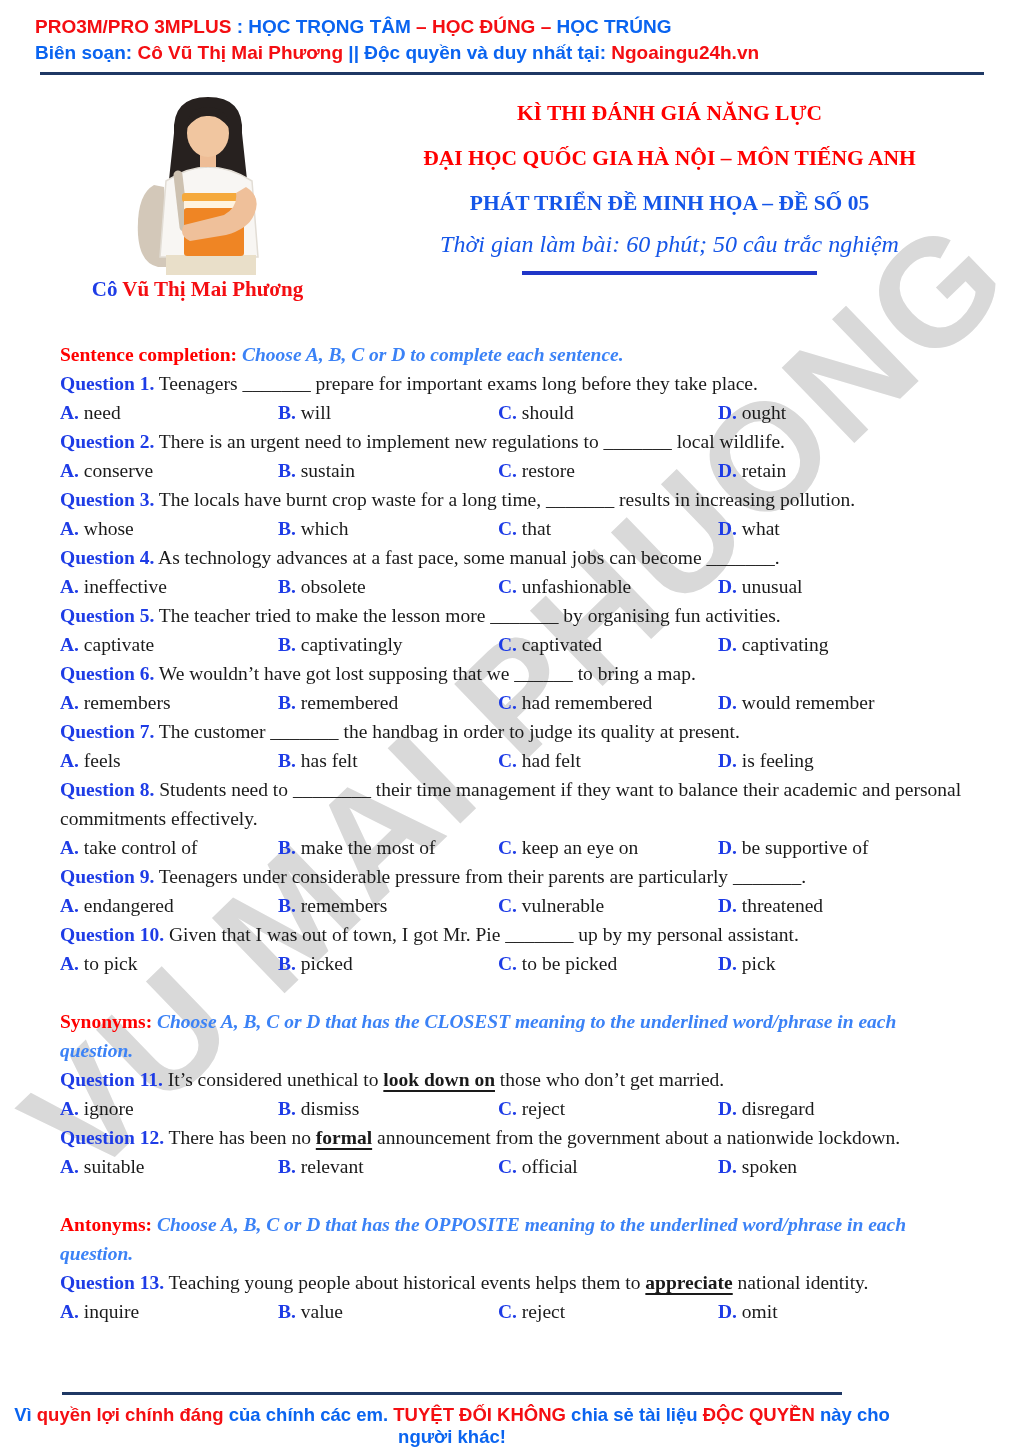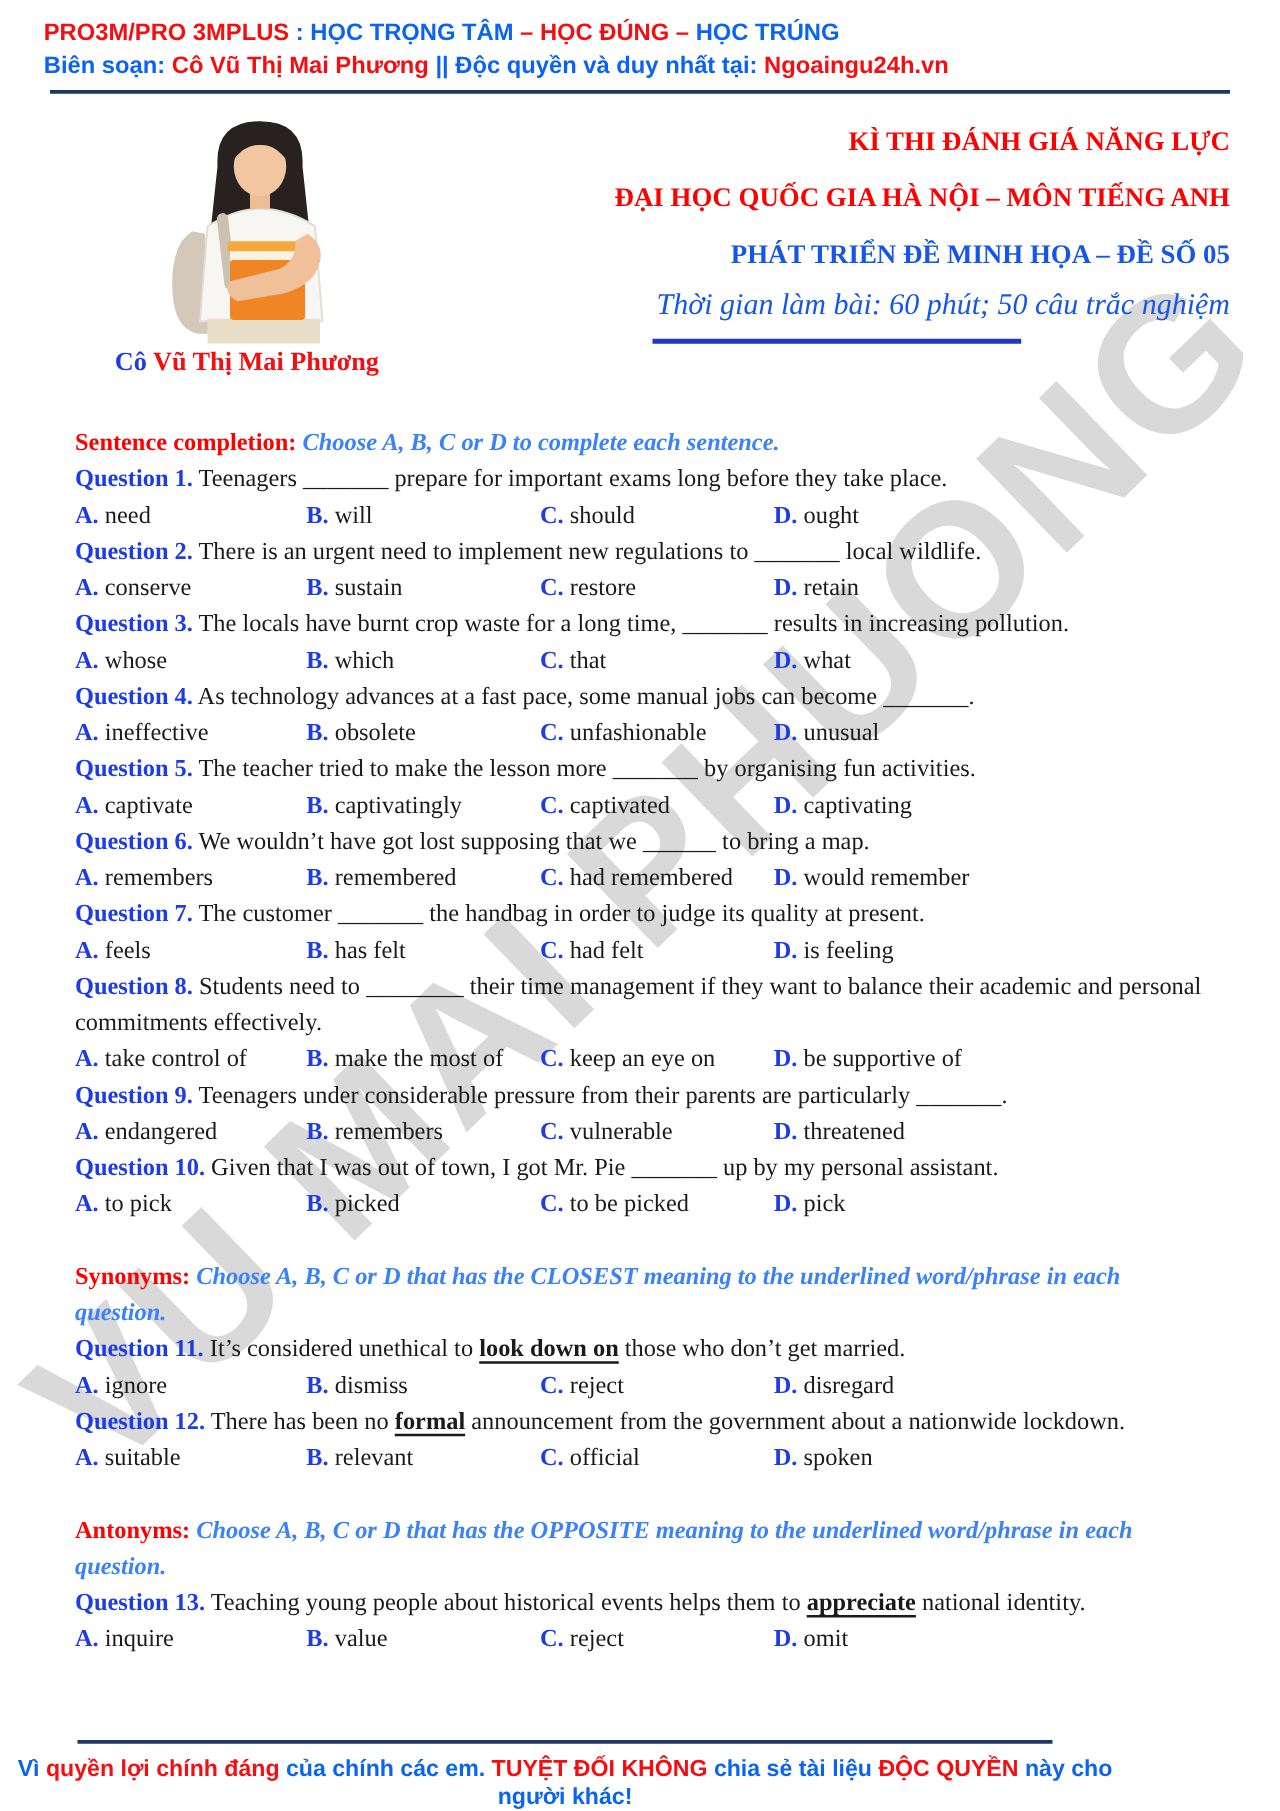--- a/index.html
+++ b/index.html
@@ -15,31 +15,31 @@
   .red{color:#f40e12;}
   .bluesans{color:#0a64f0;}
   .top-rule{margin:6px 40px 0 40px;height:3px;background:#1f3864;}
   
   .masthead{display:flex;padding:12px 40px 0 40px;}
   .photo-col{width:315px;text-align:center;}
   .photo-svg{width:180px;height:188px;display:block;margin:0 auto;}
   .caption{font-size:21px;font-weight:bold;margin-top:2px;}
   .cap-blue{color:#1e3ce6;}
   .cap-red{color:#f40e12;}
-  .title-col{flex:1;text-align:right;padding-top:4px;}
+  .title-col{flex:1;text-align:center;padding-top:4px;}
   .t-red{color:#ff0000;font-weight:bold;font-size:21.5px;line-height:45px;}
   .t-blue{color:#1556e8;font-weight:bold;font-size:21.5px;line-height:44px;}
   .t-time{color:#1556e8;font-style:italic;font-size:24px;line-height:38px;}
   .title-rule{width:295px;height:4px;background:#2036c8;margin:8px auto 0 auto;}
   
   main{padding:0 60px;margin-top:38px;font-size:19.5px;line-height:29px;}
   .sec-name{color:#ff0000;font-weight:bold;}
   .sec-inst{color:#3b82f6;font-weight:bold;font-style:italic;}
   .qnum{color:#1e3ce6;font-weight:bold;font-family:Liberation Serif, serif;}
-  .opts{display:grid;grid-template-columns:185px 187px 187px 1fr;}
+  .opts{display:grid;grid-template-columns:185px 187px 187px 1fr;gap:33px;}
   .ol{color:#1e3ce6;font-weight:bold;}
   .uw{font-weight:bold;text-decoration:underline;text-decoration-thickness:2px;text-underline-offset:4px;}
   .sec-gap{margin-top:29px;}
   
   footer{position:absolute;left:0;top:1392px;width:904px;z-index:1;}
   .f-rule{margin:0 62px;height:3px;background:#1f3864;}
   .f-text{text-align:center;margin-top:9px;font-family:"Liberation Sans",sans-serif;
           font-weight:bold;font-size:18.5px;}
 </style>
 </head>

